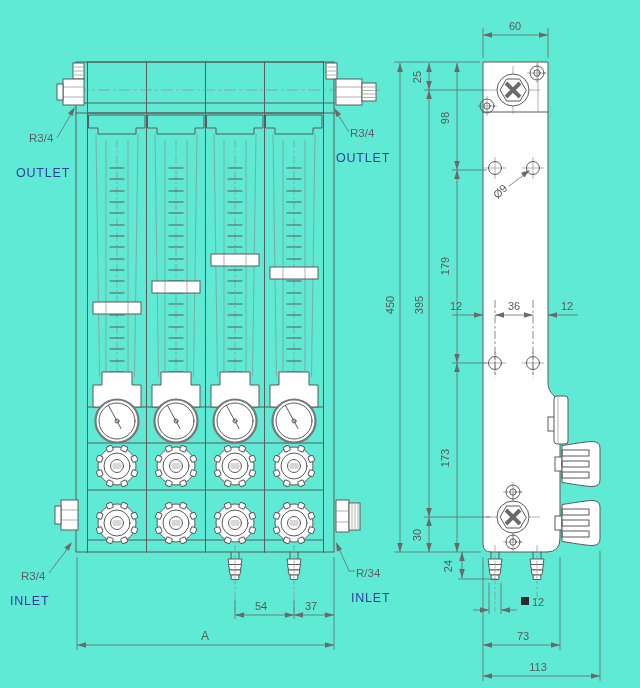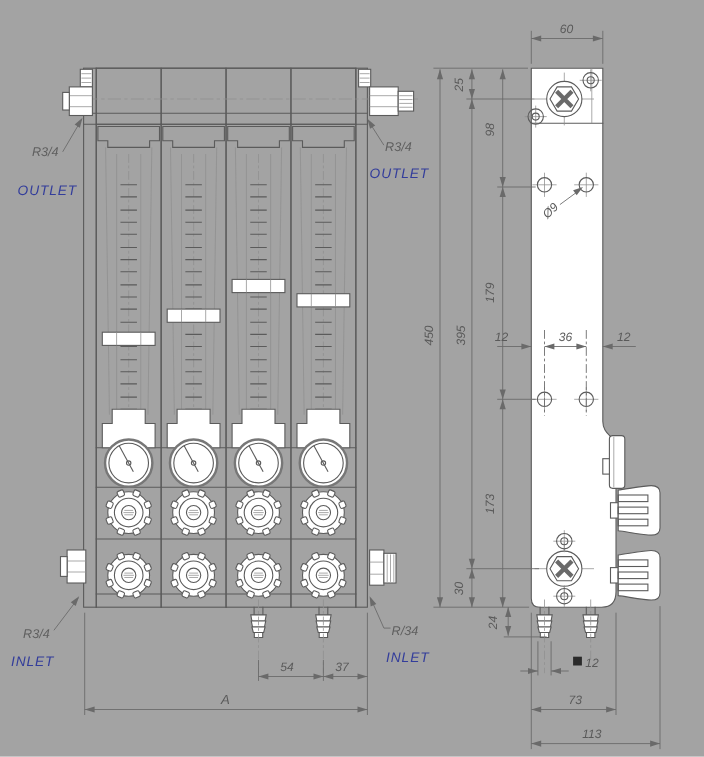--- a/index.html
+++ b/index.html
@@ -1,16 +1,16 @@
 <!DOCTYPE html>
 <html><head>
 <meta charset="utf-8">
 <style>
   html,body{margin:0;padding:0;background:#ffffff;}
-  .page{width:640px;height:688px;background:#a3a3a3;position:relative;overflow:hidden;font-style:italic;}
+  .page{width:640px;height:688px;background:#5eead4;position:relative;overflow:hidden;}
   svg{display:block;}
   .ln{stroke:#5b5b5b;stroke-width:1;fill:none;stroke-linecap:square;}
   .lnw{stroke:#5b5b5b;stroke-width:1;fill:#ffffff;}
   .lnw2{stroke:#777;stroke-width:2.2;fill:#ffffff;}
   .thin{stroke:#8f8f8f;stroke-width:0.7;fill:none;}
   .dim{stroke:#6a6a6a;stroke-width:0.8;fill:none;}
   .dash{stroke-dasharray:12 3 3 3;}
   .dashs{stroke-dasharray:8 2.5 2.5 2.5;}
   .ah{fill:#6a6a6a;stroke:none;}
   .xbold{stroke:#6a6a6a;stroke-width:4;fill:none;stroke-linecap:butt;}

